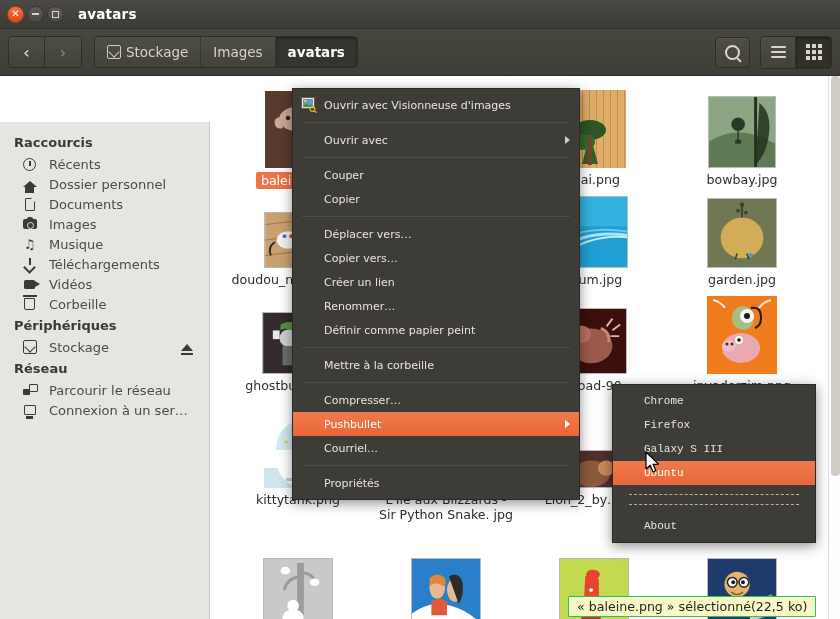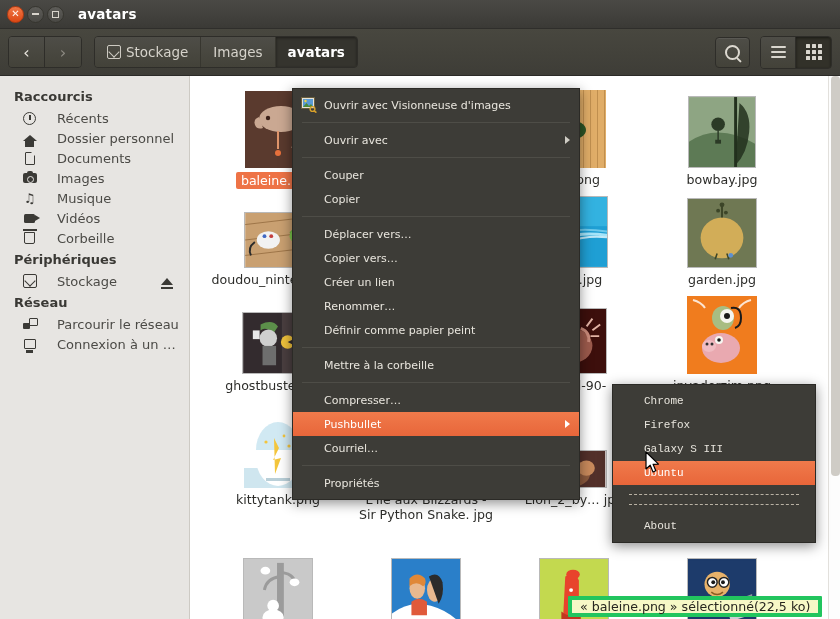--- a/index.html
+++ b/index.html
@@ -70,24 +70,24 @@
   .dots { display:grid; grid-template-columns:repeat(3,4px); grid-template-rows:repeat(3,4px); gap:2px;}
   .dots i { background:#d9d6ce; border-radius:.5px; display:block; }
   .mag { width:15px;height:15px;border:2px solid #ddd9d1;border-radius:50%;position:relative;}
   .mag:after{content:"";position:absolute;width:2px;height:6px;background:#ddd9d1;
              right:-2px;bottom:-5px;transform:rotate(-45deg);border-radius:1px;}
 
   
   .content { display:flex; height:543px; background:#fff; }
 
   
-  .sidebar { width:190px; background:#e7e5e2; border-right:1px solid #cdcac4;
-             padding-top:9px; font-size:13px; color:#3c3b37; overflow:hidden; }
+  .sidebar { width:210px; background:#e7e5e2; border-right:1px solid #cdcac4;
+             padding-top:9px; font-size:13px; color:#3c3b37; overflow:hidden;margin-top:46px; }
   .sb-head { font-weight:bold; font-size:13px; color:#3a3935; padding:4px 0 4px 14px; }
-  .sb-item { display:flex; align-items:center; gap:20px; padding:2.5px 8px 2.5px 22px;
+  .sb-item { display:flex; align-items:center; gap:12px; padding:2.5px 8px 2.5px 22px;
              color:#4b4a46; font-size:13px; white-space:nowrap; }
   .sb-item .lbl { flex:1; overflow:hidden; text-overflow:ellipsis;}
   .sb-ico { width:15px; height:15px; flex:0 0 15px; display:flex; align-items:center;
             justify-content:center; color:#3b3a36; font-size:13px; line-height:1;}
   .eject { margin-left:auto; width:0;height:0;border-left:6px solid transparent;
            border-right:6px solid transparent;border-bottom:7px solid #3b3a36;
            position:relative; margin-right:8px;}
   .eject:after{content:"";position:absolute;left:-6px;top:9px;width:12px;height:2.5px;background:#3b3a36;}
 
   
@@ -152,21 +152,21 @@
   .msep { height:1px; background:#4e4d47; margin:5px 9px; }
   .msep-dash { height:0; border-top:1px dashed #b9b2a4; margin:9px 16px; }
 
   .mainmenu { left:292px; top:88px; width:288px; }
   .submenu  { left:612px; top:384px; width:204px;font-family:Liberation Mono, monospace; }
 
   .mi-ico { position:absolute; left:8px; top:50%; margin-top:-8px; width:16px; height:16px; }
 
   
   .status { position:absolute; left:568px; top:596px; height:21px;
-            background:#f7f8c6; border:4px solid #22c55e; color:#27261f;
+            background:#f7f8c6; border:1px solid #22c55e; color:#27261f;
             font-size:12.6px; display:flex; align-items:center; padding:0 8px;
             border-radius:1px; }
   .status .sz { }
 
   
   .cursor { position:absolute; left:645px; top:451px; width:16px; height:24px; }
 </style>
 </head>
 <body>
 
@@ -260,20 +260,26 @@
       </div>
       <div class="sb-item">
         <span class="sb-ico">
             <span class="i-cam"></span>
           </span>
         <span class="lbl">Images</span>
       </div>
       <div class="sb-item">
         <span class="sb-ico i-note">♫</span>
         <span class="lbl">Musique</span>
+      </div>
+      <div class="sb-item">
+        <span class="sb-ico">
+            <span class="i-dl"></span>
+          </span>
+        <span class="lbl">Téléchargements</span>
       </div>
       <div class="sb-item">
         <span class="sb-ico">
             <span class="i-vid"></span>
           </span>
         <span class="lbl">Vidéos</span>
       </div>
       <div class="sb-item">
         <span class="sb-ico">
             <span class="i-trash"></span>

